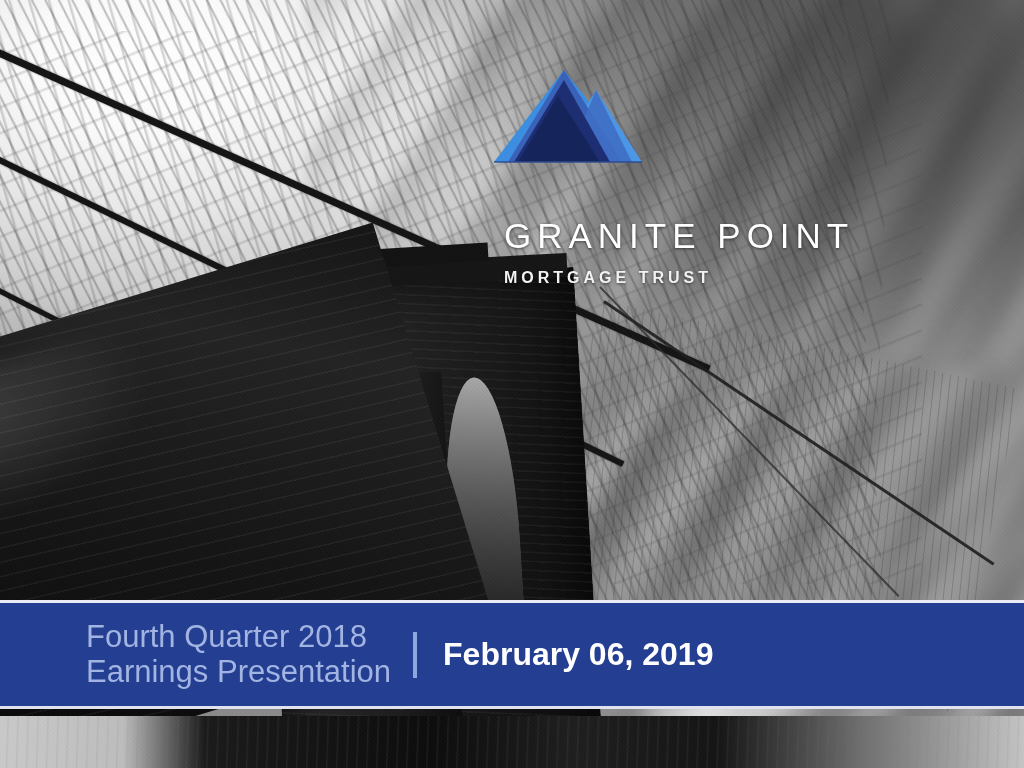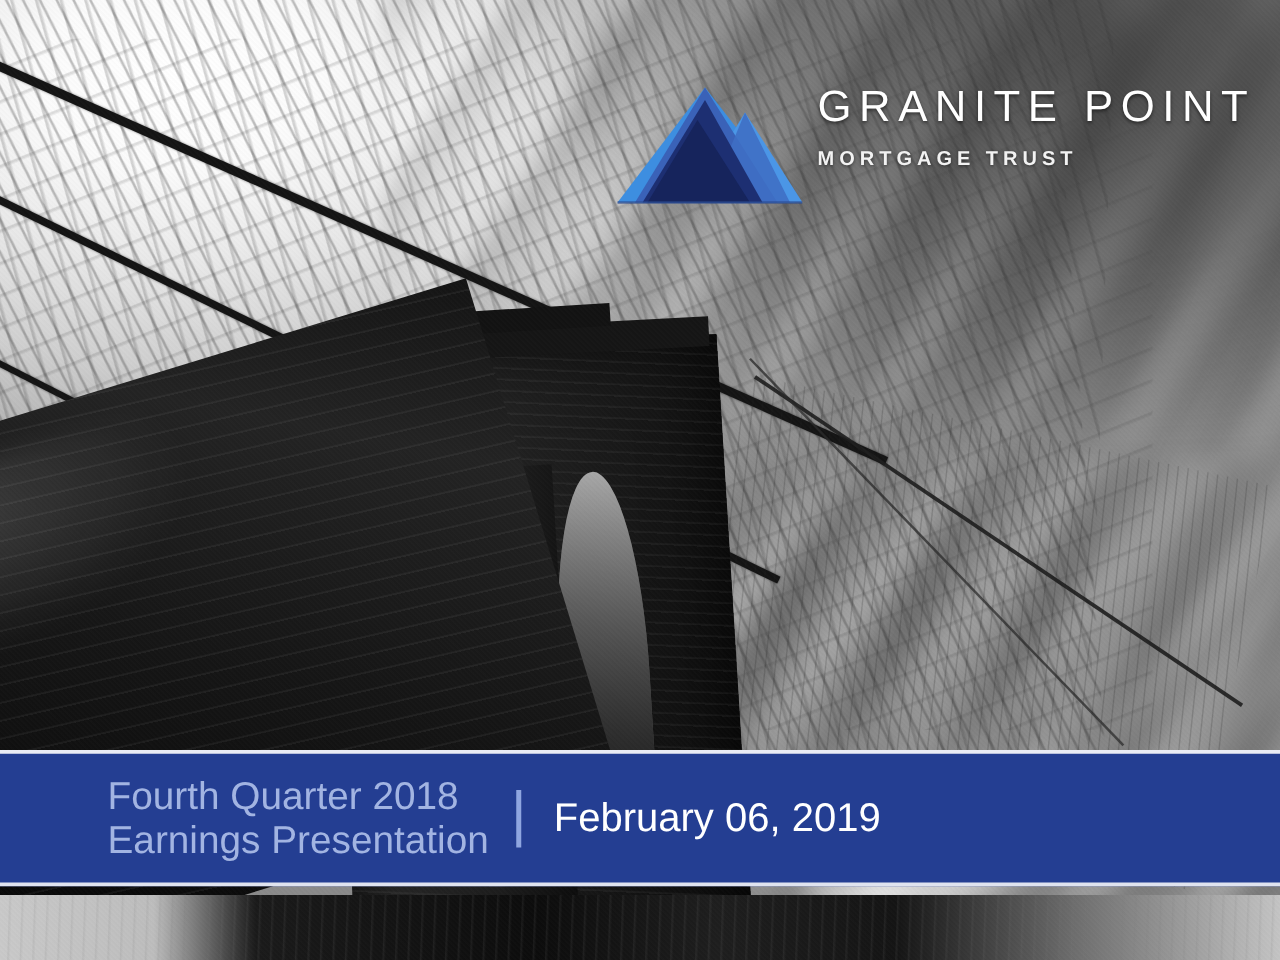--- a/index.html
+++ b/index.html
@@ -331,20 +331,21 @@
 
   
   #logo-block {
     position: absolute;
     top: 62px;
     left: 492px;
     width: 460px;
     height: 112px;
     display: flex;
     align-items: flex-start;
+    flex-direction: column;
   }
   .logo-mark {
     position: relative;
     width: 150px;
     height: 108px;
     flex: 0 0 150px;
   }
   .logo-mark svg { display: block; width: 150px; height: 108px; }
 
   .logo-text {
@@ -412,21 +413,21 @@
     background: #8fa6e0;
     margin-left: 22px;
     margin-right: 26px;
     flex: 0 0 4px;
     align-self: center;
   }
   .banner-date {
     color: #ffffff;
     font-size: 32px;
     line-height: 1.1;
-    font-weight: 400;
+    font-weight: 700;
     white-space: nowrap;
   }
 </style>
 </head>
 <body>
 
 <div id="slide">
 
   <div id="photo">
     <div class="sky-base"></div>

